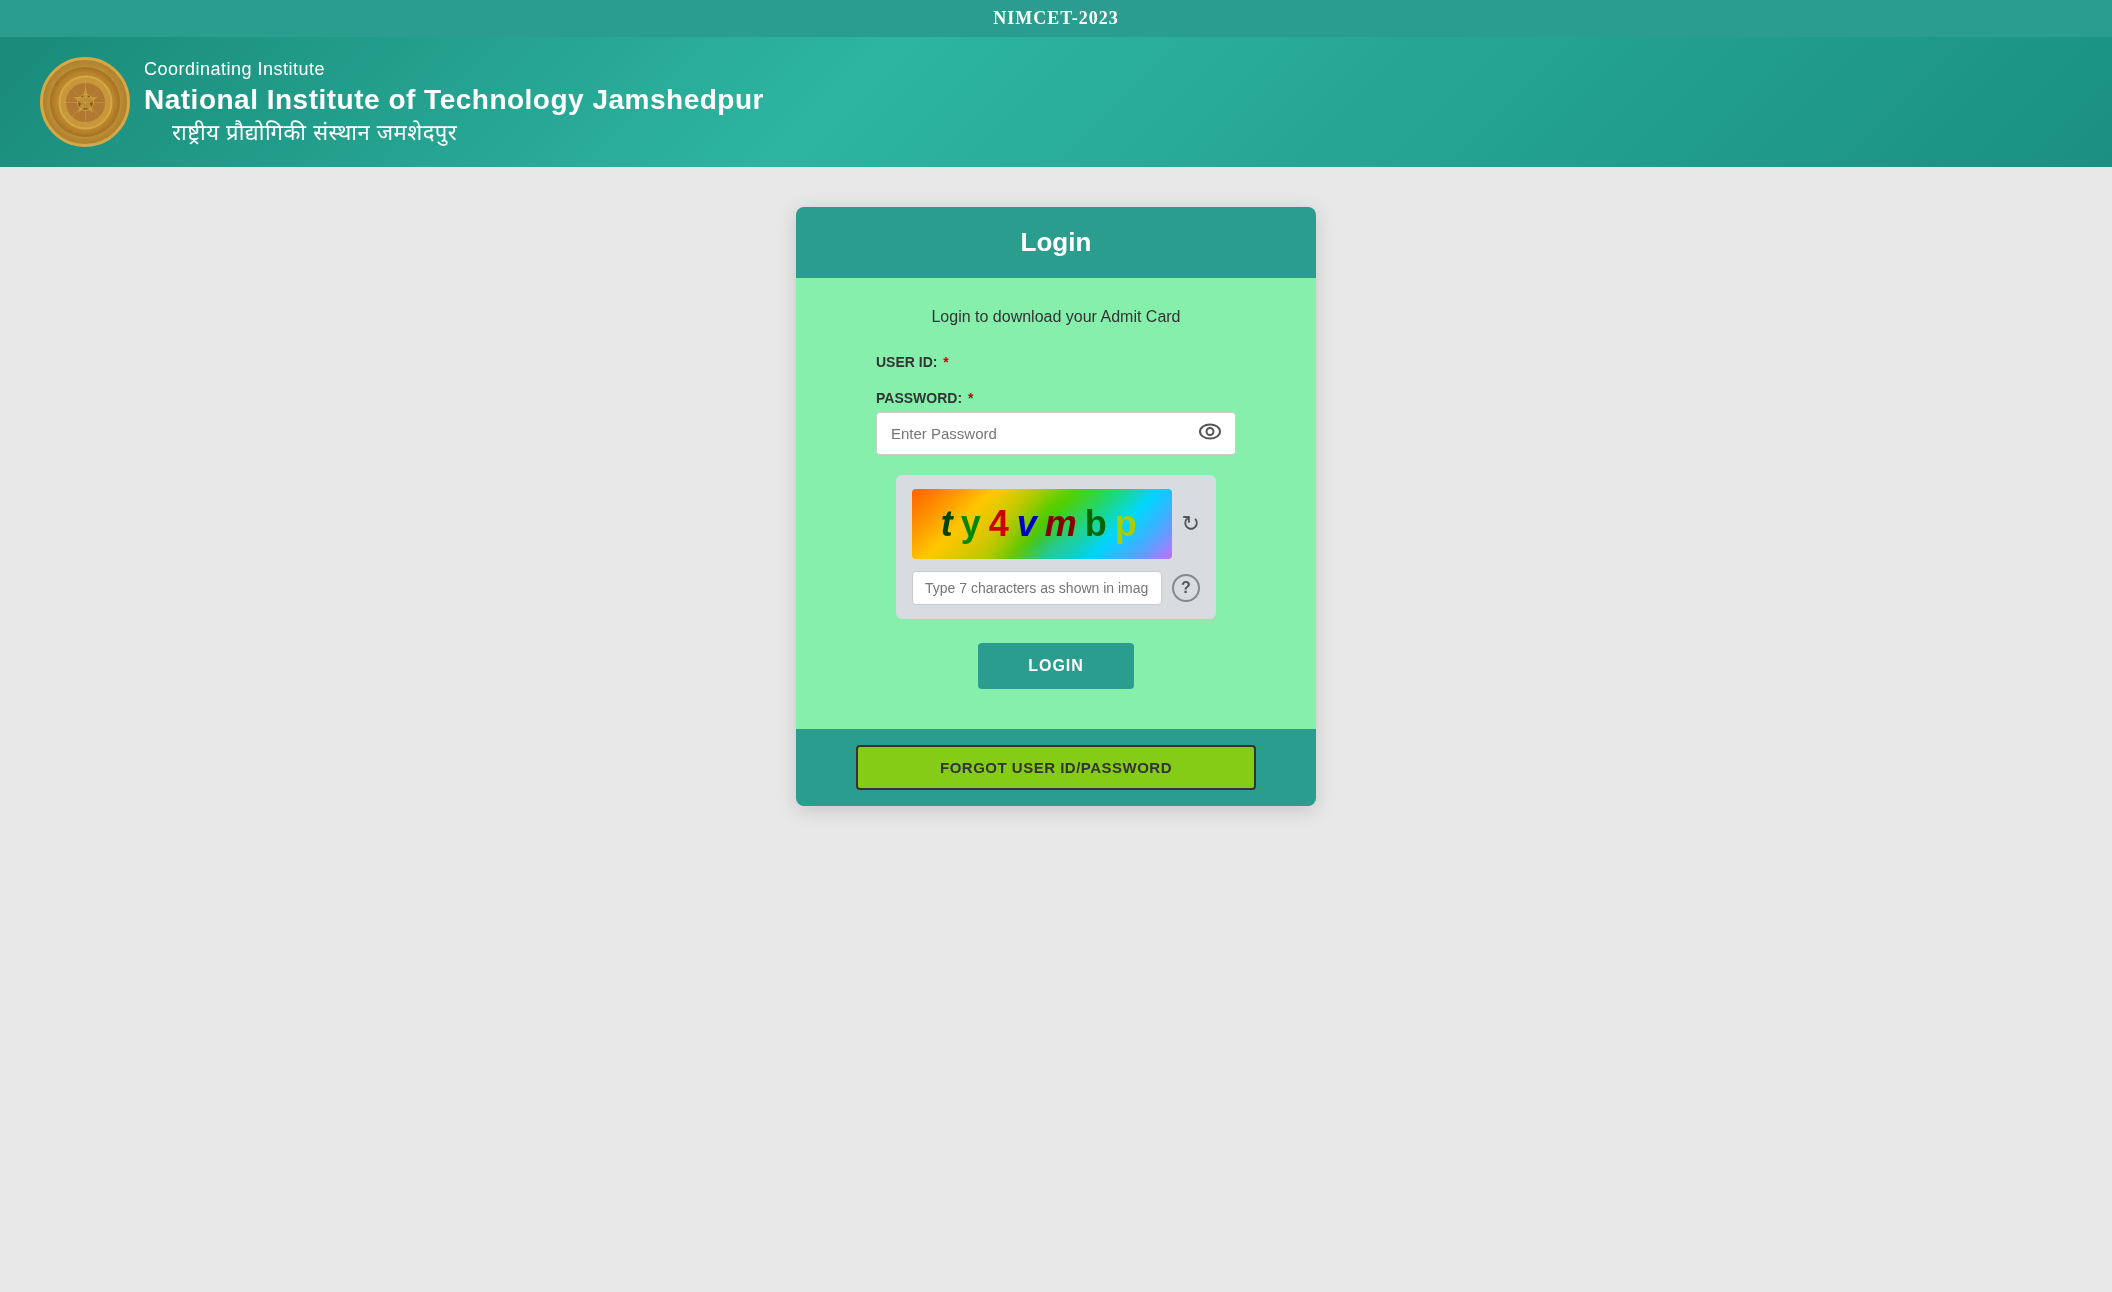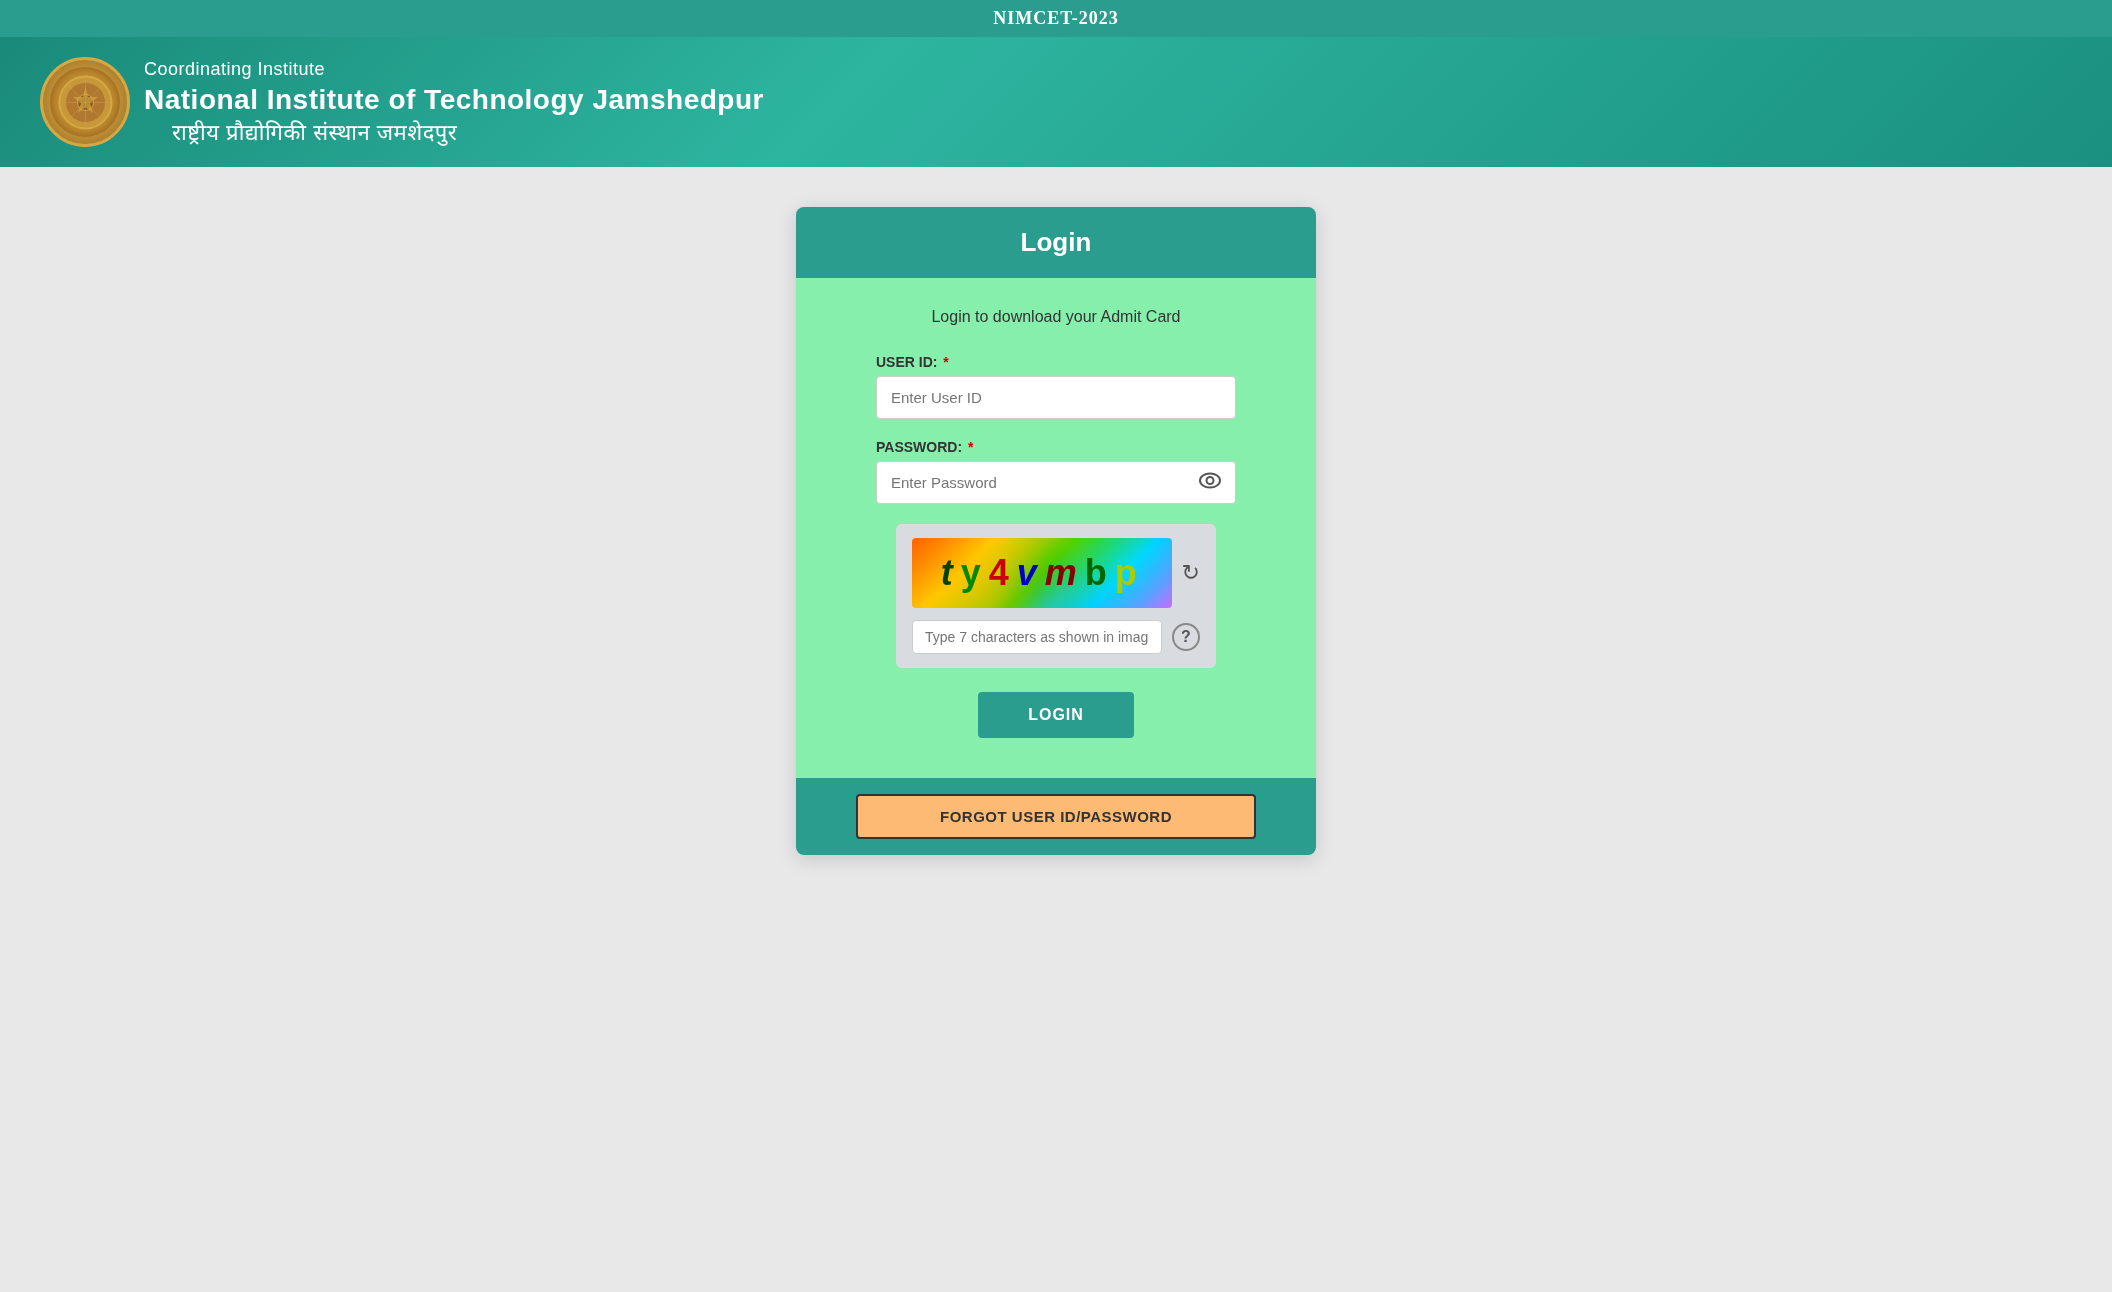--- a/index.html
+++ b/index.html
@@ -300,21 +300,21 @@
 
     
     .login-card-footer {
       background-color: #2a9d8f;
       padding: 16px;
       display: flex;
       justify-content: center;
     }
 
     .forgot-btn {
-      background: #fdba74;
+      background: #84cc16;
       color: #333;
       border: 2px solid #333;
       padding: 12px 40px;
       font-size: 15px;
       font-weight: bold;
       letter-spacing: 0.5px;
       border-radius: 4px;
       cursor: pointer;
       width: 400px;
       text-align: center;
@@ -360,21 +360,20 @@
 
     <div class="login-card-body">
 
       <div class="login-subtitle">Login to download your Admit Card</div>
 
       <div class="form-group">
         <label class="form-label">
           <span>USER ID:</span>
           <span class="required">*</span>
         </label>
-        <input type="text" class="form-input" placeholder="Enter User ID" style="">
       </div>
 
       <div class="form-group">
         <label class="form-label">
           <span>PASSWORD:</span>
           <span class="required">*</span>
         </label>
         <div class="password-wrapper">
           <input type="password" class="form-input" placeholder="Enter Password" style="">
           <span class="eye-icon">

